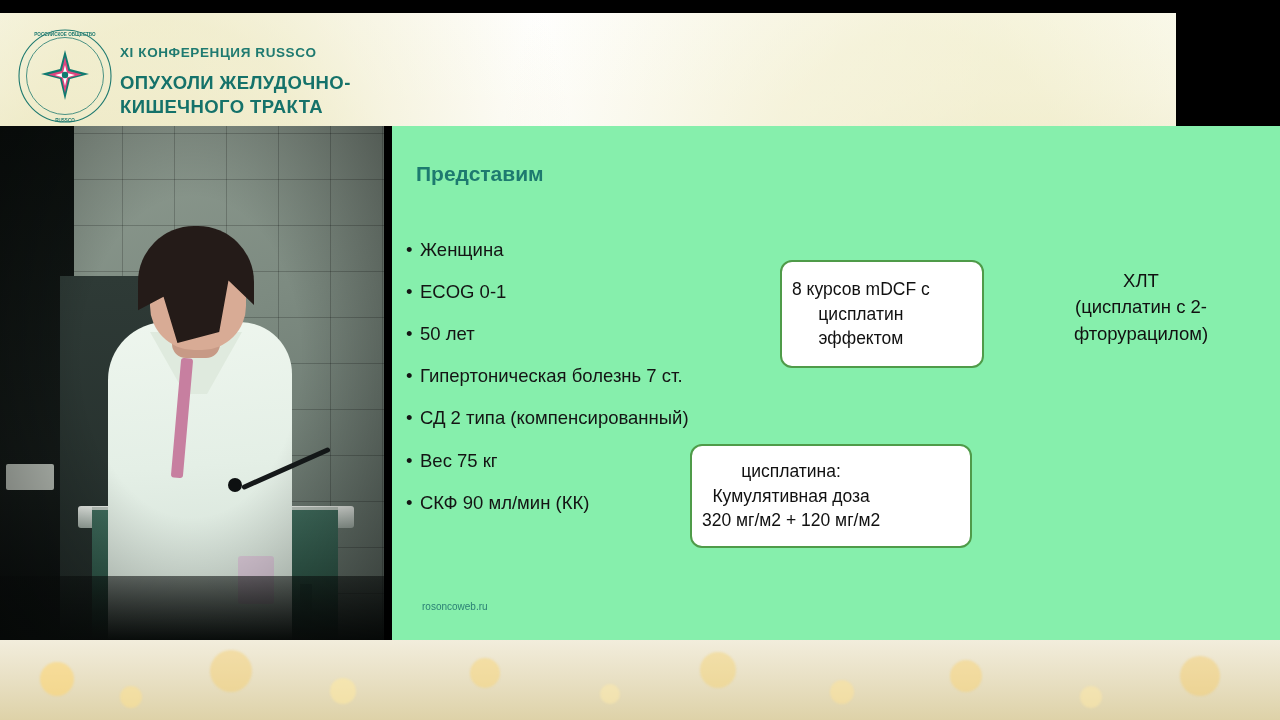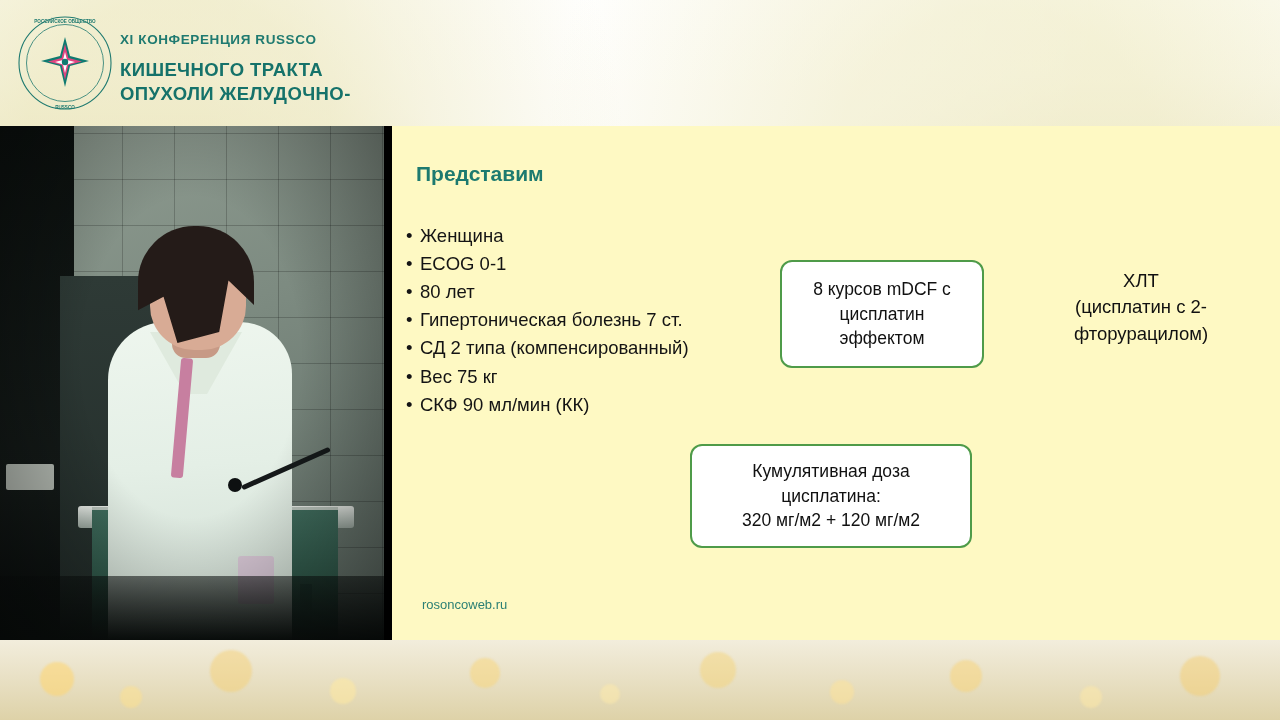--- a/index.html
+++ b/index.html
@@ -16,22 +16,22 @@
   #stage {
     position: relative;
     width: 1280px;
     height: 720px;
     background: #000;
   }
 
   
   .header-band {
     position: absolute;
-    left: 0; top: 0;
-    width: 1280px; height: 126px;
+    left: 0; top: 13px;
+    width: 1176px; height: 126px;
     background: linear-gradient(180deg, #fdfdf6 0%, #fbfaf0 60%, #f7f5e6 100%);
     overflow: hidden;
   }
   .header-band .wash {
     position: absolute;
     inset: 0;
     background:
       radial-gradient(circle at 14% 120%, rgba(232,226,176,.55) 0 14%, rgba(0,0,0,0) 40%),
       radial-gradient(circle at 78% 135%, rgba(236,231,185,.5) 0 16%, rgba(0,0,0,0) 45%),
       radial-gradient(circle at 50% -30%, rgba(255,255,255,.9) 0 40%, rgba(0,0,0,0) 70%);
@@ -198,57 +198,57 @@
   .v-vignette {
     position: absolute; inset: 0;
     background: radial-gradient(ellipse at 50% 45%, rgba(0,0,0,0) 40%, rgba(0,0,0,.45) 100%);
   }
 
   
   .slide-panel {
     position: absolute;
     left: 392px; top: 0;
     width: 888px; height: 514px;
-    background: #fef9c3;
+    background: #86efac;
   }
   .slide-title {
     position: absolute;
     left: 24px; top: 36px;
     font-size: 21px;
     font-weight: bold;
     color: #1d7a6f;
   }
   .bullets {
     position: absolute;
     left: 14px; top: 96px;
     width: 380px;
     font-size: 18.5px;
     color: #141414;
     line-height: 1.52;
   }
   .bullets div {
     white-space: nowrap;
+    margin-top: 14px;
   }
   .bullets .dot {
     display: inline-block;
     width: 14px;
   }
 
   .callout {
     position: absolute;
     border: 2px solid #4f9b49;
     border-radius: 12px;
     background: #ffffff;
     color: #111;
     text-align: center;
     font-size: 17.5px;
     line-height: 1.42;
     display: flex;
     align-items: center;
-    justify-content: center;
     padding: 8px 10px;
     box-sizing: border-box;
   }
   #callout-mdcf {
     left: 388px; top: 134px; width: 204px; height: 108px;
   }
   #callout-dose {
     left: 298px; top: 318px; width: 282px; height: 104px;
   }
   .plain-block {
@@ -256,21 +256,21 @@
     left: 630px; top: 142px;
     width: 238px;
     text-align: center;
     font-size: 18.5px;
     line-height: 1.42;
     color: #111;
   }
   .site-url {
     position: absolute;
     left: 30px; bottom: 28px;
-    font-size: 13px;
+    font-size: 10px;
     color: #2a7f74;
   }
 </style>
 </head>
 <body>
 
 <div id="stage">
 
   <div class="header-band">
     <div class="wash"></div>
@@ -288,22 +288,22 @@
           <path d="M0,-19 L3.4,-5 L17,-1.5 L3.4,2 L0,17 L-3.4,2 L-17,-1.5 L-3.4,-5 Z" fill="#e0447f"></path>
           <path d="M0,-11 L2,-3 L10,-1 L2,1.5 L0,10 L-2,1.5 L-10,-1 L-2,-3 Z" fill="#ffffff"></path>
           <circle cx="0" cy="-1" r="3.2" fill="#0f7a70"></circle>
         </g>
       </svg>
     </div>
 
     <div class="header-text">
       <div class="conf-line">XI КОНФЕРЕНЦИЯ RUSSCO</div>
       <div class="conf-title">
+        <div>ОПУХОЛИ ЖЕЛУДОЧНО-</div>
         <div>КИШЕЧНОГО ТРАКТА</div>
-        <div>ОПУХОЛИ ЖЕЛУДОЧНО-</div>
       </div>
     </div>
   </div>
 
   <div class="content-row">
 
     <div class="video-panel">
       <div class="v-wall"></div>
       <div class="v-dark-left"></div>
       <div class="v-door"></div>
@@ -327,21 +327,21 @@
       <div class="v-vignette"></div>
     </div>
 
     <div class="slide-panel">
 
       <div class="slide-title">Представим</div>
 
       <div class="bullets">
         <div><span class="dot">•</span><span>Женщина</span></div>
         <div><span class="dot">•</span><span>ECOG 0-1</span></div>
-        <div><span class="dot">•</span><span>80 лет</span></div>
+        <div><span class="dot">•</span><span>50 лет</span></div>
         <div><span class="dot">•</span><span>Гипертоническая болезнь 7 ст.</span></div>
         <div><span class="dot">•</span><span>СД 2 типа (компенсированный)</span></div>
         <div><span class="dot">•</span><span>Вес 75 кг</span></div>
         <div><span class="dot">•</span><span>СКФ 90 мл/мин (КК)</span></div>
       </div>
 
       <div class="callout" id="callout-mdcf">
         <div>
           <div>8 курсов mDCF с</div>
           <div>цисплатин</div>
@@ -350,22 +350,22 @@
       </div>
 
       <div class="plain-block">
         <div>ХЛТ</div>
         <div>(цисплатин с 2-</div>
         <div>фторурацилом)</div>
       </div>
 
       <div class="callout" id="callout-dose">
         <div>
+          <div>цисплатина:</div>
           <div>Кумулятивная доза</div>
-          <div>цисплатина:</div>
           <div>320 мг/м2 + 120 мг/м2</div>
         </div>
       </div>
 
       <div class="site-url">rosoncoweb.ru</div>
     </div>
   </div>
 
   <div class="footer-band">
     <div class="bokeh" style="left:40px;  top:22px; width:34px; height:34px; background:rgba(255,214,110,.55);"></div>

